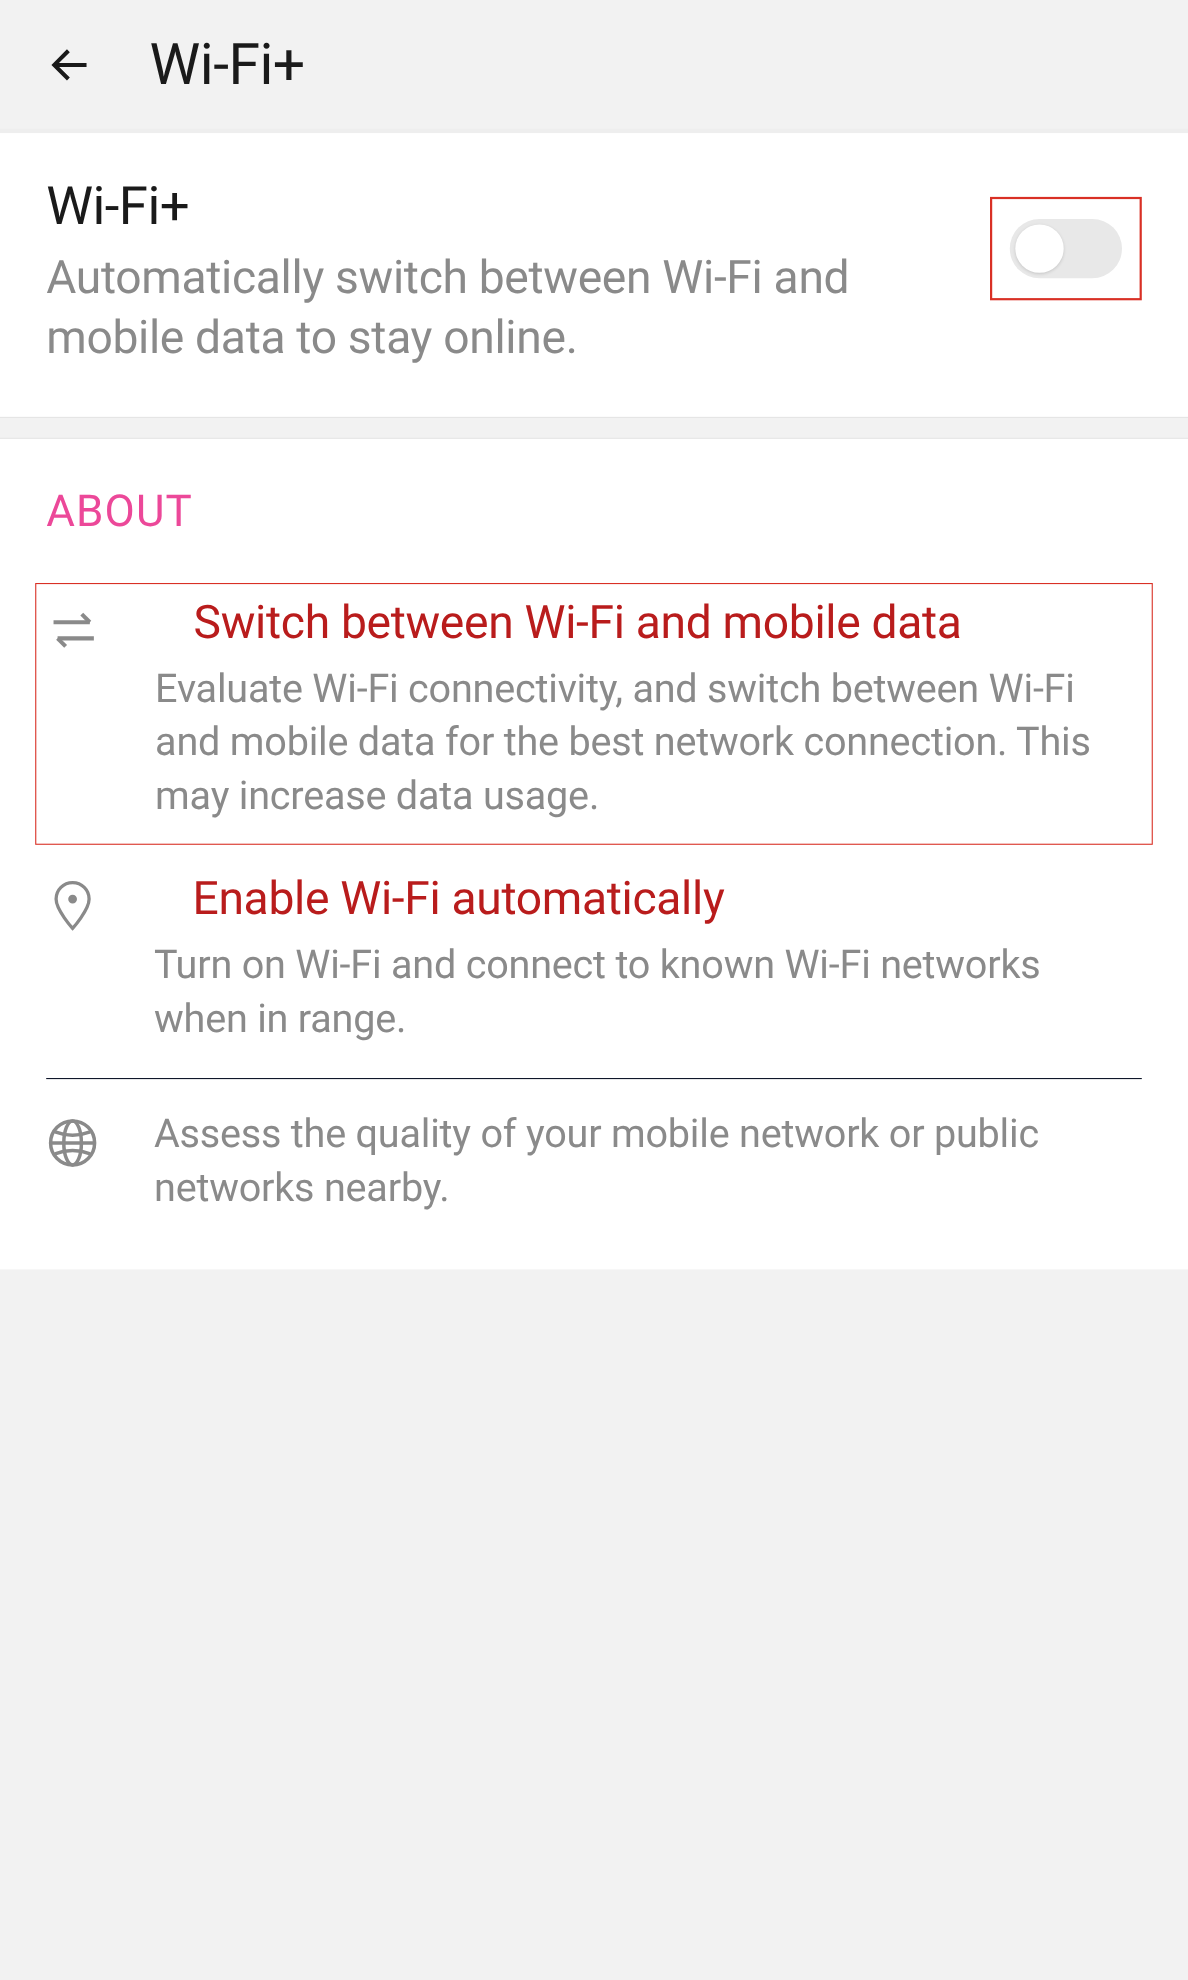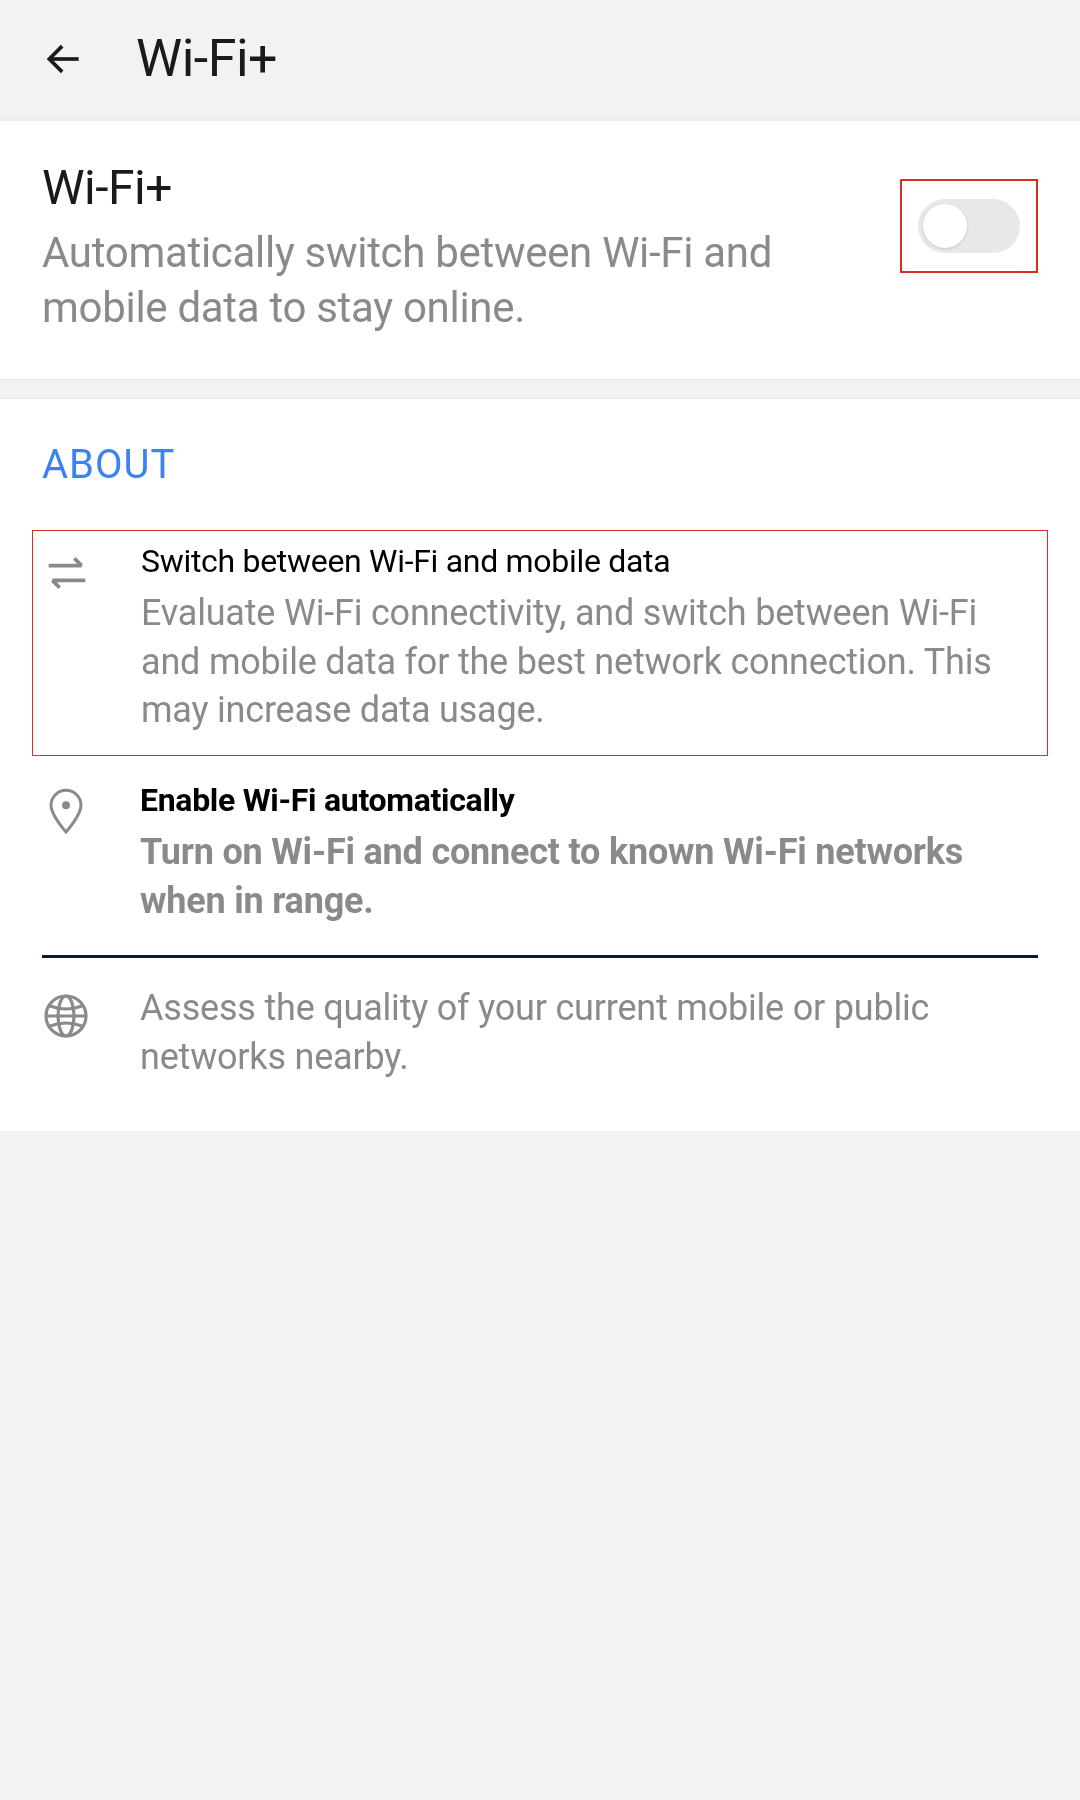--- a/index.html
+++ b/index.html
@@ -93,60 +93,60 @@
     background: #f2f2f2;
     border-top: 1px solid #e5e5e5;
     border-bottom: 1px solid #e5e5e5;
   }
   .about-section {
     background: #ffffff;
     padding: 42px 42px 20px 42px;
   }
   .about-heading {
     font-size: 40px;
-    color: #3b82f6;
+    color: #ec4899;
     letter-spacing: 1px;
     margin-bottom: 42px;
   }
   .about-item {
     display: flex;
     gap: 50px;
     padding: 0 0 30px 0;
     align-items: flex-start;
   }
   .about-item.highlighted {
     border: 1.5px solid #d93025;
     padding: 10px 10px 20px 10px;
     margin-left: -10px;
     margin-right: -10px;
     margin-bottom: 24px;
   }
   .about-item.with-border {
-    border-bottom: 3px solid #0f172a;
+    border-bottom: 1px solid #0f172a;
     margin-bottom: 26px;
-    font-weight: bold;
   }
   .about-icon {
     width: 48px;
     height: 48px;
     flex-shrink: 0;
     display: flex;
     align-items: center;
     justify-content: center;
     margin-top: 8px;
   }
   .about-text {
     flex: 1;
   }
   .about-title {
-    font-size: 32px;
-    color: #000000;
+    font-size: 42px;
+    color: #b91c1c;
     margin-bottom: 8px;
     line-height: 1.25;
     letter-spacing: -0.3px;
+    margin-left: 35px;
   }
   .about-desc {
     font-size: 36px;
     color: #8a8a8a;
     line-height: 1.35;
     letter-spacing: -0.2px;
   }
 </style>
 </head>
 <body>
@@ -212,16 +212,16 @@
     <div class="about-icon">
       <svg width="48" height="48" viewBox="0 0 24 24" fill="none" stroke="#8a8a8a" stroke-width="1.6">
         <circle cx="12" cy="12" r="10"></circle>
         <ellipse cx="12" cy="12" rx="4" ry="10"></ellipse>
         <line x1="2" y1="12" x2="22" y2="12"></line>
         <path d="M4 7 Q12 10 20 7"></path>
         <path d="M4 17 Q12 14 20 17"></path>
       </svg>
     </div>
     <div class="about-text">
-      <div class="about-desc">Assess the quality of your current mobile or public networks nearby.</div>
+      <div class="about-desc">Assess the quality of your mobile network or public networks nearby.</div>
     </div>
   </div>
 </div>
 
 </body></html>

